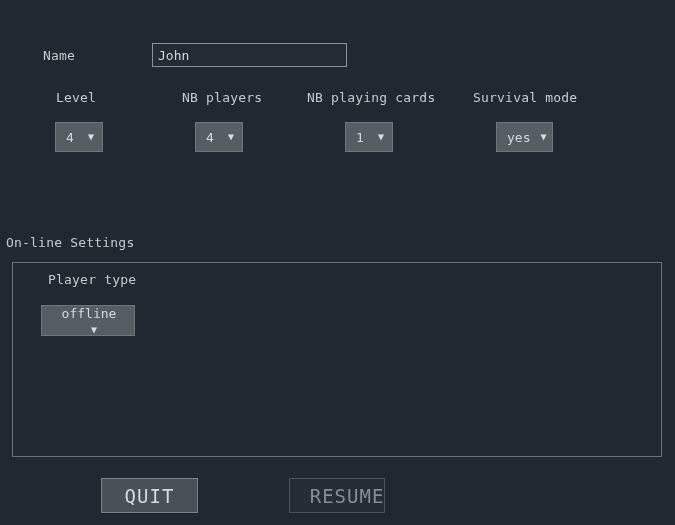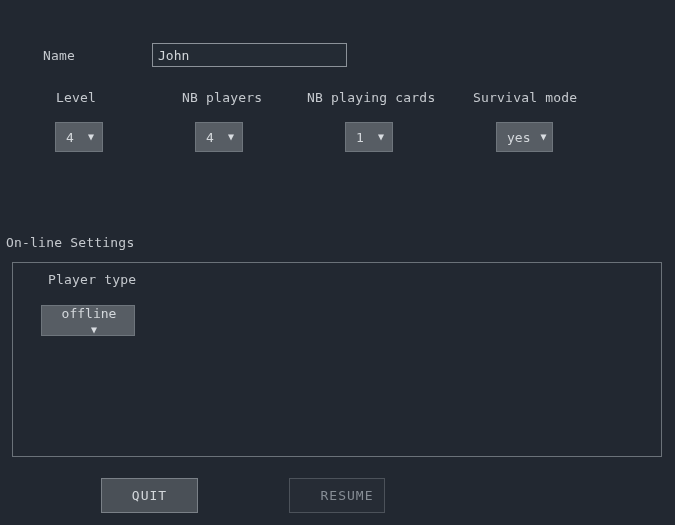--- a/index.html
+++ b/index.html
@@ -122,21 +122,21 @@
   
   .btn {
     position: absolute;
     box-sizing: border-box;
     top: 478px;
     height: 35px;
     background: #4a5057;
     border: 1px solid #7a8087;
     color: #d4d8dc;
     font-family: "DejaVu Sans Mono", "Liberation Mono", monospace;
-    font-size: 13px;
+    font-size: 19px;
     letter-spacing: 1px;
     display: flex;
     align-items: center;
     justify-content: center;
     cursor: pointer;
     user-select: none;
     border-radius: 0;
   }
   .btn-quit   { left: 101px; width: 97px; }
   .btn-resume { left: 289px; width: 96px; background: #262c35; border-color: #4c525a; color: #868d95; cursor: default; padding-left: 20px; }

